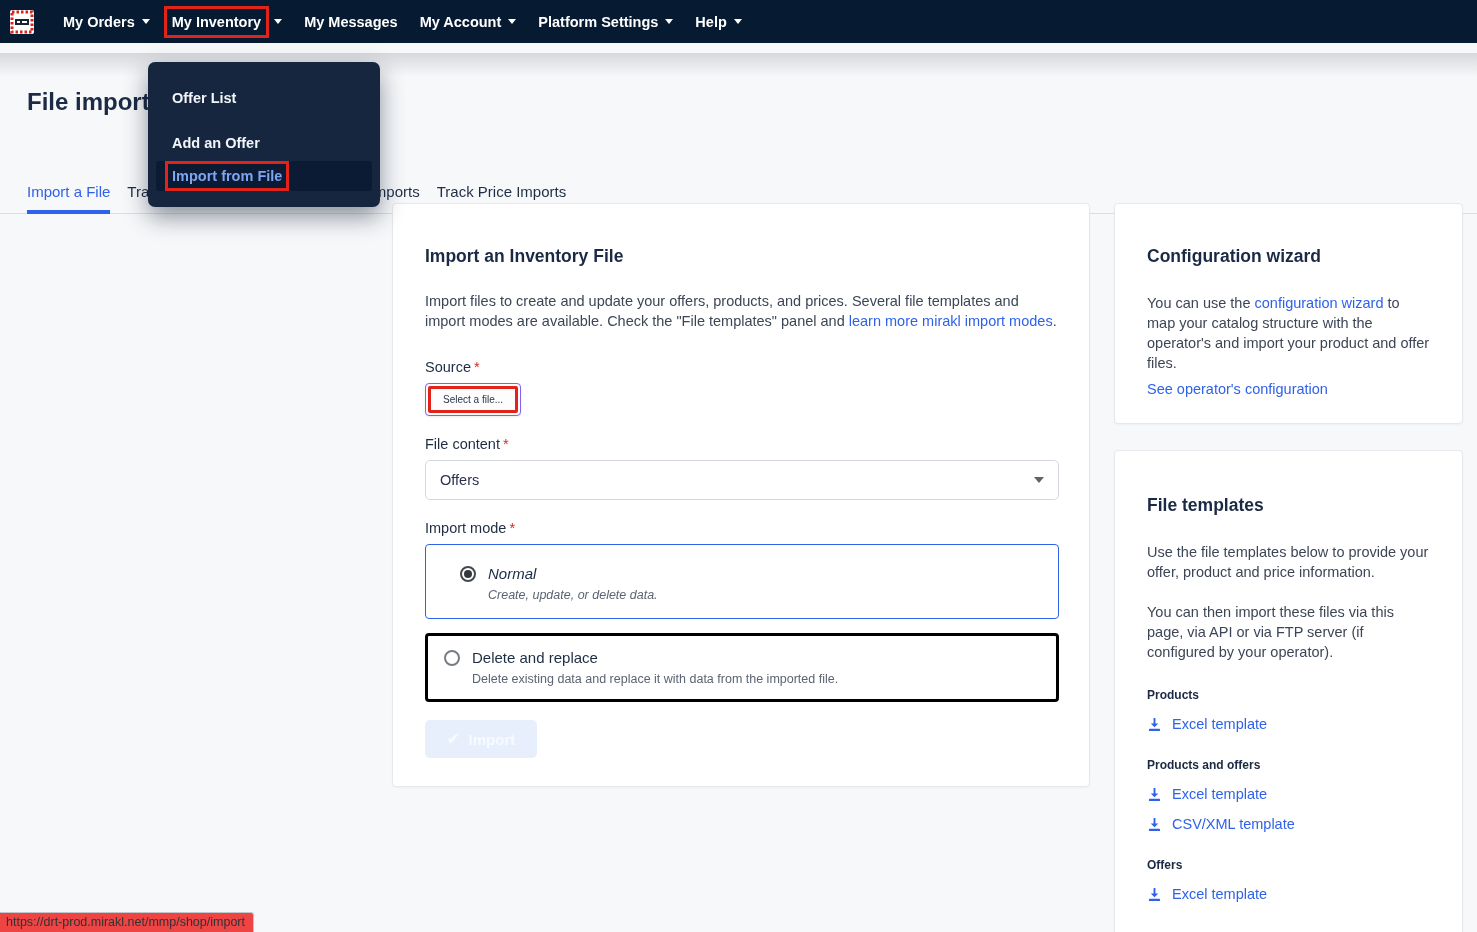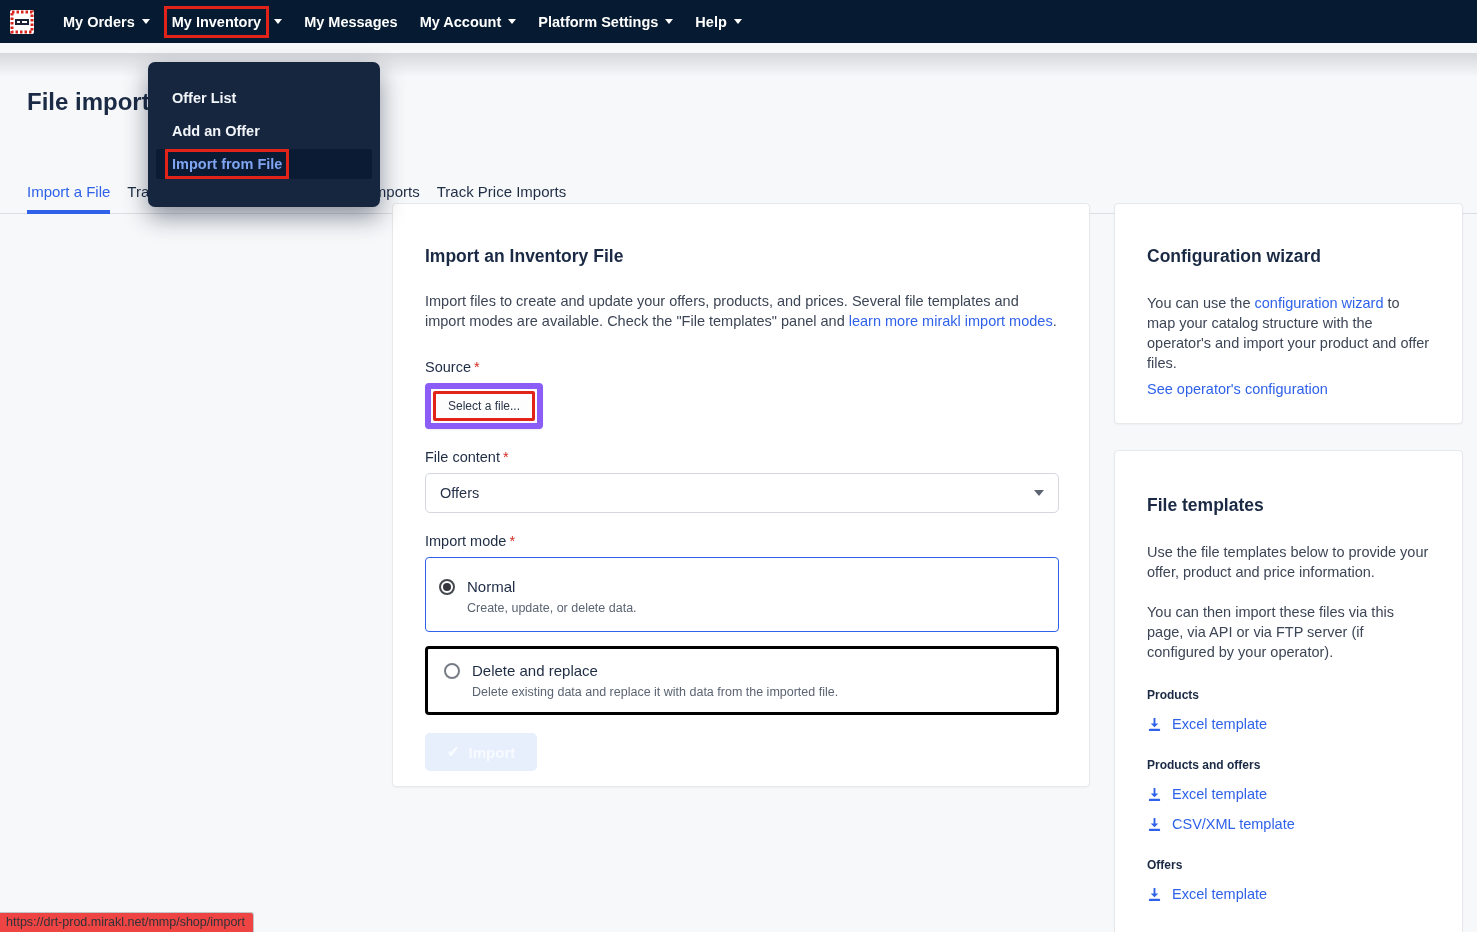--- a/index.html
+++ b/index.html
@@ -17,21 +17,21 @@
               font-size:14.5px; padding:0 11px; height:53px; cursor:pointer; }
   .caret { width:0; height:0; border-left:4.5px solid transparent; border-right:4.5px solid transparent;
            border-top:5.5px solid #ffffff; display:inline-block; }
   .annotated { outline:3px solid #e2231a; outline-offset:5px; }
   .annotated-sm { outline:3px solid #e2231a; outline-offset:4px; }
 
   
   .dropdown { position:absolute; left:148px; top:62px; width:232px; height:145px; background:#16263e;
               border-radius:7px; box-shadow:0 10px 24px rgba(7,20,40,.45); z-index:55; padding-top:21px; }
   .dd-item { color:#f2f5fa; font-weight:bold; font-size:14.5px; padding:7px 24px; cursor:pointer; }
-  .dd-item + .dd-item { margin-top:3px; }
+  .dd-item + .dd-item { margin-top:15px; }
   .dd-item.active { margin:3px 8px 0 8px; padding:7px 16px; background:#0b1b33; border-radius:3px; color:#7fa4f1; }
 
   
   .page-title { position:absolute; left:27px; top:88px; font-size:24px; font-weight:bold; color:#1c2b45; z-index:2; }
   .tabbar { position:absolute; left:0; top:146px; width:100%; border-bottom:1px solid #dcdee2; z-index:2;
             display:flex; gap:17px; padding-left:27px;margin-top:33px; }
   .tab { font-size:15px; color:#1f2d45; padding:4px 0 10px 0; border-bottom:4px solid transparent;
          margin-bottom:-1px; cursor:pointer; white-space:nowrap; }
   .tab.active { color:#2f62e9; border-bottom-color:#2f62e9; }
 
@@ -40,33 +40,33 @@
           box-shadow:0 1px 2px rgba(20,30,50,.04); }
   .main-card { left:392px; top:203px; width:698px; height:584px; padding:42px 32px; z-index:3; }
   .card h2 { font-size:17.5px; color:#1b2a44; font-weight:bold; }
   .intro { margin-top:24px; font-size:14.5px; line-height:20px; color:#3d4656; max-width:640px; }
   .link { color:#2f62e9; text-decoration:none; cursor:pointer; }
 
   .field-label { margin-top:28px; font-size:14.5px; color:#1e2c44; }
   .req { color:#d22a20; margin-left:3px; }
 
   .btn-select-file { position:relative; margin-top:8px; display:inline-block; background:#fdfdfe;
-          border:6px solid #8b5cf6; border-radius:4px; padding:10px 17px; font-size:12px; color:#2a3548;
+          border:1px solid #8b5cf6; border-radius:4px; padding:10px 17px; font-size:10px; color:#2a3548;
           box-shadow:0 1px 2px rgba(20,30,50,.08); cursor:pointer; font-family:inherit; }
   .annotation-inset { position:absolute; inset:2px; border:3px solid #e2231a; border-radius:2px; pointer-events:none; }
 
   .select { margin-top:8px; width:634px; height:40px; background:#fff; border:1px solid #d4d8de;
             border-radius:5px; display:flex; align-items:center; justify-content:space-between;
             padding:0 14px; font-size:14.5px; color:#27324a; cursor:pointer; }
   .select-caret { width:0; height:0; border-left:5px solid transparent; border-right:5px solid transparent;
                   border-top:6px solid #5b6470; }
 
   .mode-option { margin-top:8px; width:634px; border:3px solid #000000; border-radius:4px; background:#fff;
                  padding:13px 16px; cursor:pointer; }
-  .mode-option.selected { border:1.5px solid #2f62e9; padding:20px 16px 16px 13px; margin-top:8px; }
+  .mode-option.selected { border:1.5px solid #2f62e9; padding:20px 16px 16px 34px; margin-top:8px;font-style:italic; }
   .mode-option + .mode-option { margin-top:14px; }
   .mode-head { display:flex; align-items:center; gap:12px; }
   .radio { width:16px; height:16px; border-radius:50%; border:2px solid #777d86; background:#fff; flex:0 0 auto;
            display:flex; align-items:center; justify-content:center; }
   .radio.checked { border-color:#44494f; }
   .radio.checked::after { content:""; width:8px; height:8px; border-radius:50%; background:#34383e; }
   .mode-name { font-size:15px; color:#1e2c44; }
   .mode-desc { margin:6px 0 0 28px; font-size:12.5px; color:#5b6472; }
 
   .btn-import { margin-top:18px; display:inline-flex; align-items:center; gap:9px; background:#e7eefc;

